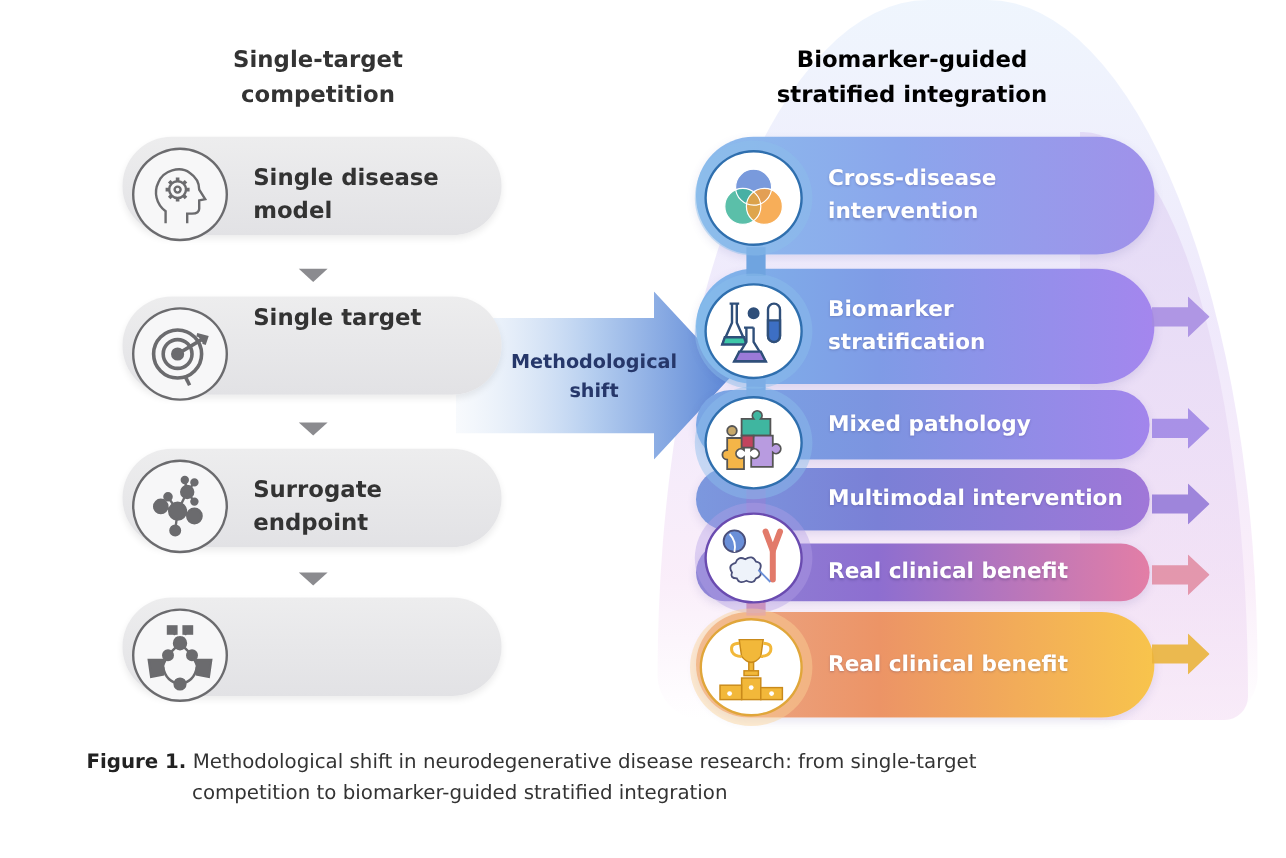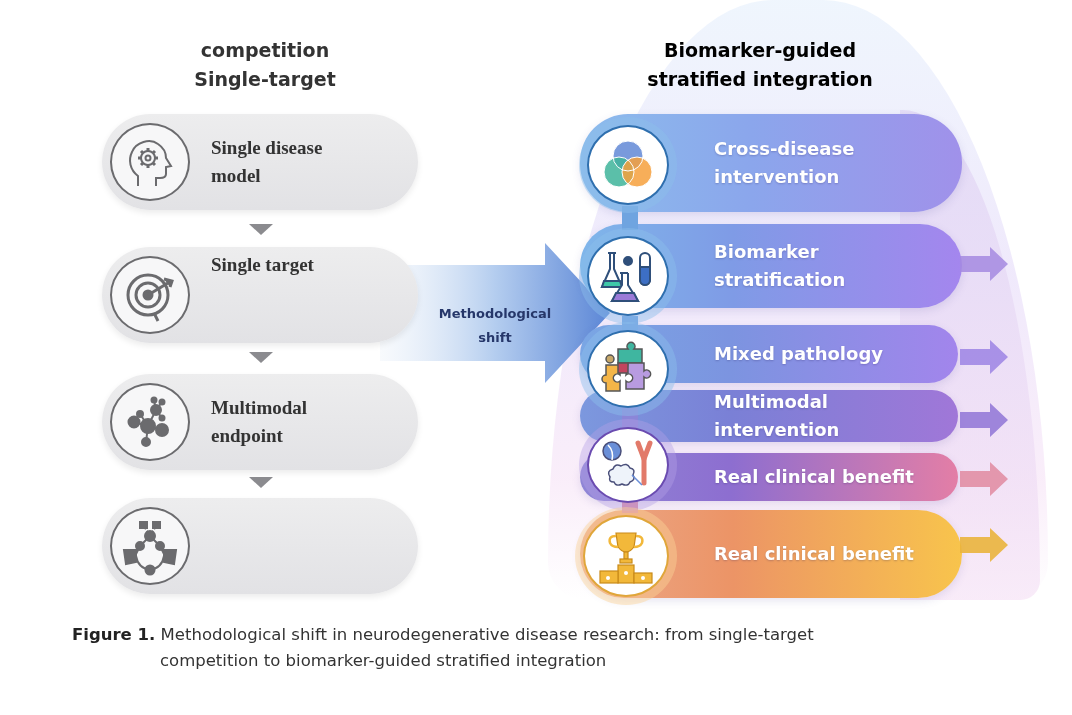--- a/index.html
+++ b/index.html
@@ -25,24 +25,23 @@
 
   
   .col-title {
     text-align: center; font-weight: bold; font-size: 19px; line-height: 29px;
   }
   .left-title { left: 150px; top: 36px; width: 230px; color: #333; }
   .right-title { left: 620px; top: 36px; width: 280px; color: #000000; }
 
   
   .lpill {
-    left: 102px; width: 316px; height: 96px; border-radius: 48px;
+    left: 102px; width: 316px; height: 82px; border-radius: 48px;
     background: linear-gradient(180deg, #ededee 0%, #e2e2e5 100%);
     box-shadow: 0 3px 6px rgba(0,0,0,0.08);
-    font-family: Liberation Serif, serif;
   }
   .lpill .icon-circle {
     position: absolute; left: 8px; top: 9px; width: 80px; height: 78px; border-radius: 50%;
     background: #f7f7f8; border: 2px solid #6b6b6e;
     display: flex; align-items: center; justify-content: center;
   }
   .lpill .label {
     position: absolute; left: 109px; top: 0; height: 96px; width: 190px;
     display: flex; align-items: center;
     font-size: 19px; font-weight: bold; line-height: 28px; color: #333;
@@ -50,34 +49,33 @@
   .down-tri {
     width: 0; height: 0;
     border-left: 12px solid transparent; border-right: 12px solid transparent;
     border-top: 11px solid #8b8b8f;
   }
 
   
   .shift-arrow { left: 380px; top: 243px; width: 230px; height: 140px; }
   .shift-label {
     left: 410px; top: 290px; width: 170px; text-align: center;
-    font-size: 13px; font-weight: bold; line-height: 24px; color: #26376a; margin-top: 12px;
+    font-size: 16px; font-weight: bold; line-height: 24px; color: #26376a;
   }
 
   
   .rpill {
     border-radius: 48px;
     box-shadow: 0 3px 8px rgba(90,80,160,0.15);
   }
   .rpill .label {
     position: absolute; left: 110px; top: 0; bottom: 0;
     display: flex; align-items: center;
     font-size: 18px; font-weight: bold; line-height: 28px; color: #ffffff;
     text-shadow: 0 1px 2px rgba(40,30,90,0.25);
-    margin-left: 24px;
   }
   .ricon {
     width: 82px; height: 80px; border-radius: 50%;
     background: #ffffff; border: 2px solid #2f6fae;
     display: flex; align-items: center; justify-content: center;
     box-shadow: 0 0 0 8px rgba(140,190,235,0.45);
   }
   .out-arrow { width: 48px; height: 34px; }
   .vconn { width: 16px; }
 
@@ -87,22 +85,22 @@
   .caption .fig { font-weight: bold; color: #222; }
   .caption .line2 { padding-left: 88px; display: block; }
 </style>
 </head>
 <body>
 
 <div class="abs right-glow"></div>
 <div class="abs right-glow2"></div>
 
 <div class="abs col-title left-title">
+  <div>Single-target</div>
   <div>competition</div>
-  <div>Single-target</div>
 </div>
 <div class="abs col-title right-title">
   <div>Biomarker-guided</div>
   <div>stratified integration</div>
 </div>
 
 <svg class="abs shift-arrow" viewBox="0 0 230 140">
   <defs>
     <linearGradient id="shiftGrad" x1="0" y1="0" x2="1" y2="0">
       <stop offset="0" stop-color="#e6eef8" stop-opacity="0.3"></stop>
@@ -165,21 +163,21 @@
         <circle cx="26" cy="50" r="4"></circle>
       <circle cx="36" cy="18" r="5"></circle>
         <circle cx="34" cy="8" r="2.5"></circle>
       <circle cx="42" cy="10" r="2.5"></circle>
         <circle cx="42" cy="26" r="2.5"></circle>
       <circle cx="20" cy="22" r="3"></circle>
     </svg>
   </div>
   <div class="label">
     <div>
-        <div>Multimodal</div>
+        <div>Surrogate</div>
         <div>endpoint</div>
       </div>
   </div>
 </div>
 <div class="abs down-tri" style="left:249px;top:477px;"></div>
 
 <div class="abs lpill" style="top:498px;">
   <div class="icon-circle">
     <svg width="60" height="60" viewBox="0 0 60 60" fill="#6b6b6e" stroke="#6b6b6e" stroke-width="2">
       <path d="M30 20 L24 10 M30 20 L36 10" stroke-dasharray="2 2"></path>
@@ -209,21 +207,21 @@
 
 <div class="abs rpill" style="left:580px;top:114px;width:382px;height:98px;background:linear-gradient(90deg,#8cbcec 0%,#8ba6ec 45%,#a091ea 100%);">
   <div class="label">
     <div>
         <div>Cross-disease</div>
         <div>intervention</div>
       </div>
   </div>
 </div>
 
-<div class="abs rpill" style="left:580px;top:224px;width:382px;height:84px;background:linear-gradient(90deg,#7fb6ea 0%,#7f9be6 40%,#a486ee 100%);">
+<div class="abs rpill" style="left:580px;top:224px;width:382px;height:96px;background:linear-gradient(90deg,#7fb6ea 0%,#7f9be6 40%,#a486ee 100%);">
   <div class="label">
     <div>
         <div>Biomarker</div>
         <div>stratification</div>
       </div>
   </div>
 </div>
 
 <div class="abs rpill" style="left:580px;top:325px;width:378px;height:58px;background:linear-gradient(90deg,#7aa6e4 0%,#7c94e0 40%,#a285ec 100%);">
   <div class="label">Mixed pathology</div>

